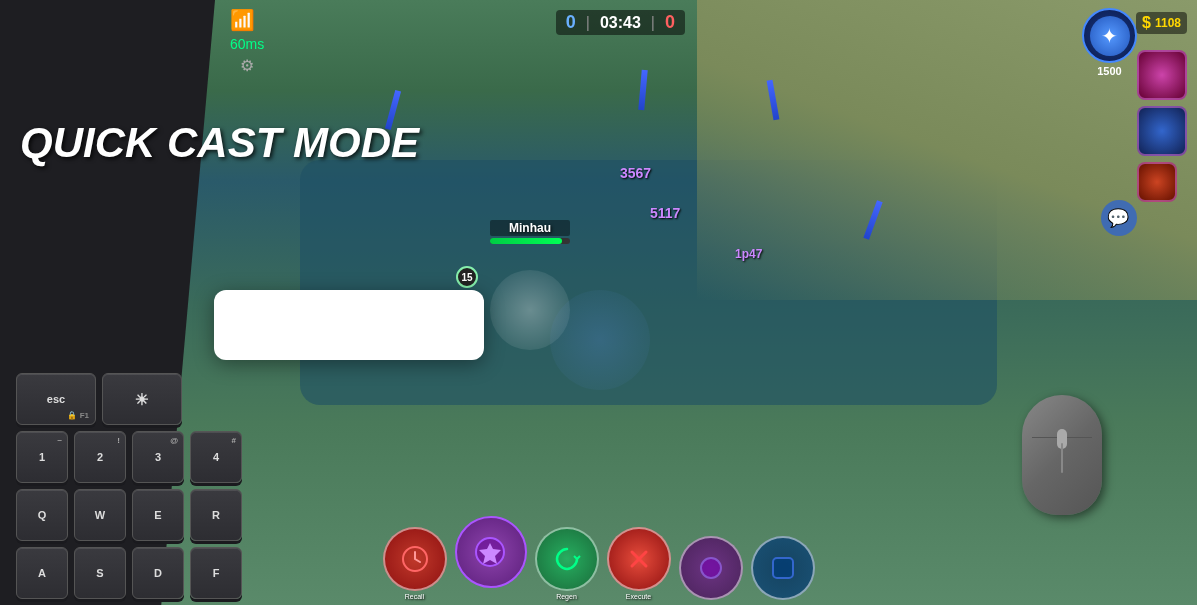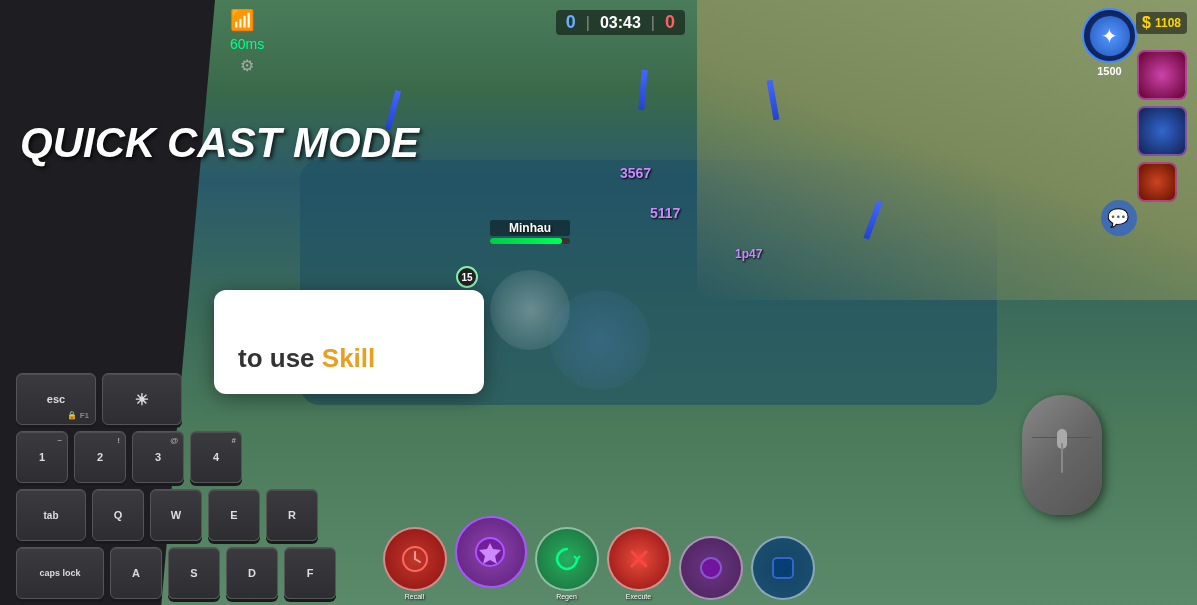--- a/index.html
+++ b/index.html
@@ -637,21 +637,20 @@
   <div class="mouse-body">
     <div class="mouse-split"></div>
     <div class="mouse-scroll"></div>
     <div class="mouse-line"></div>
   </div>
 </div>
 
 <div class="tooltip-box">
   <div class="tooltip-text">
     <br>
-    <span>to use <span class="skill-highlight">Skill</span></span>
   </div>
 </div>
 
 <div class="keyboards-container" style="bottom:0;left:0;position:absolute;">
 
   <div class="key-row">
     <div class="key key-wide" style="width:80px;">
       <span>esc</span>
       <span class="key-sub">🔒 F1</span>
     </div>
@@ -673,41 +672,35 @@
       <span class="key-top">@</span>
       <span>3</span>
     </div>
     <div class="key key-normal">
       <span class="key-top">#</span>
       <span>4</span>
     </div>
   </div>
 
   <div class="key-row">
-    <div class="key key-wide" style="width:70px;font-size:10px;">
-      <span>tab</span>
-    </div>
     <div class="key key-normal">
       <span>Q</span>
     </div>
     <div class="key key-normal">
       <span>W</span>
     </div>
     <div class="key key-normal">
       <span>E</span>
     </div>
     <div class="key key-normal">
       <span>R</span>
     </div>
   </div>
 
   <div class="key-row">
-    <div class="key" style="width:88px;font-size:9px;">
-      <span>caps lock</span>
-    </div>
     <div class="key key-normal">
       <span>A</span>
     </div>
     <div class="key key-normal">
       <span>S</span>
     </div>
     <div class="key key-normal">
       <span>D</span>
     </div>
     <div class="key key-normal">

